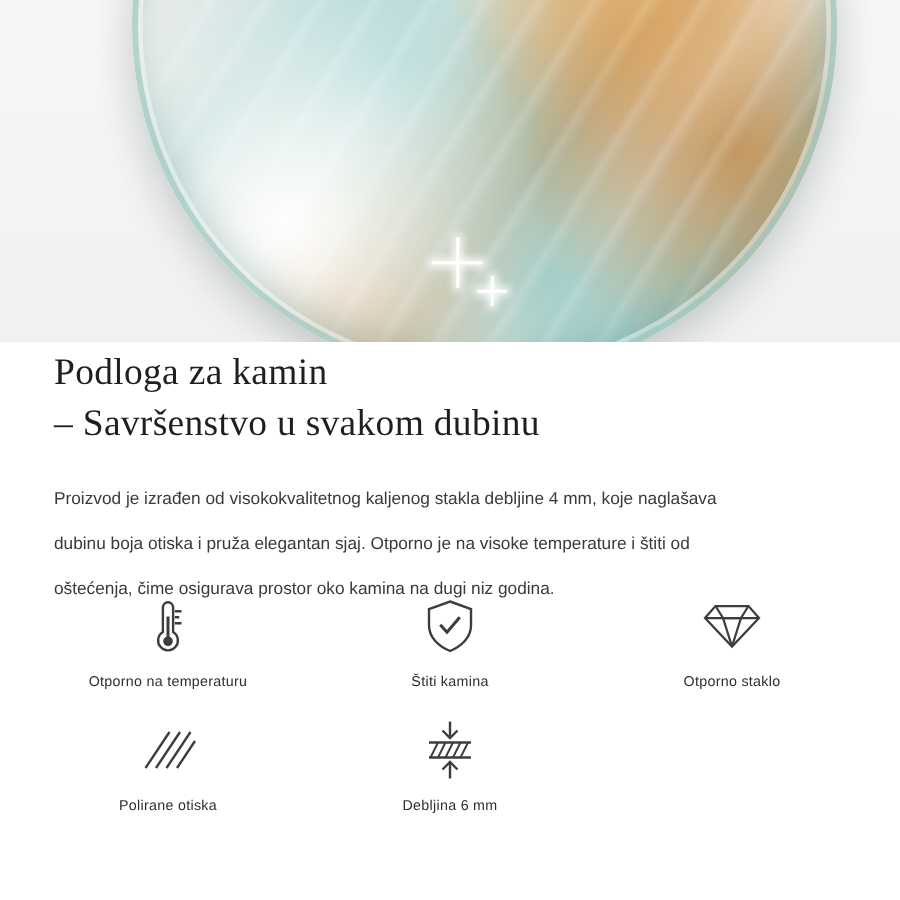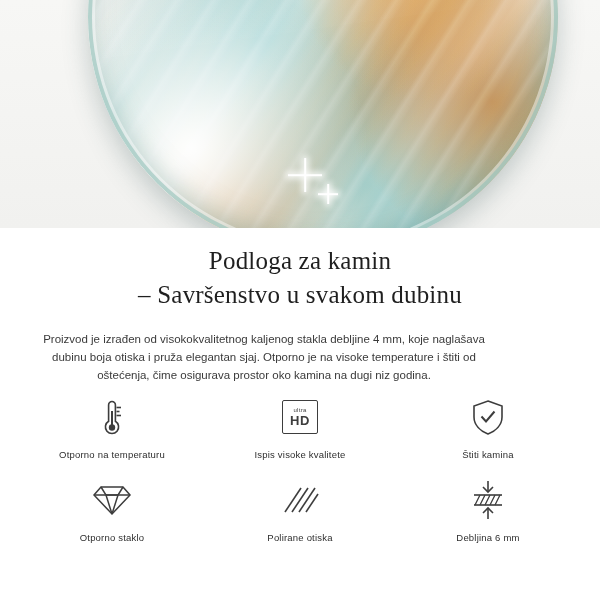--- a/index.html
+++ b/index.html
@@ -120,42 +120,41 @@
   .sparkle::after  { width: 1.6px; height: 34px; }
   .sparkle-a { left: 288px; top: 158px; }
   .sparkle-b { left: 318px; top: 184px; width: 20px; height: 20px; }
   .sparkle-b::before { width: 20px; }
   .sparkle-b::after  { height: 20px; }
 
   
   .content {
     position: absolute;
     left: 0;
-    top: 244px;
-    width: 600px;
-    text-align: center;
+    top: 232px;
+    width: 600px;
   }
   .headline {
     margin: 0;
     padding: 0 36px;
     font-family: "Liberation Serif", serif;
     font-weight: 400;
     font-size: 25px;
     line-height: 34px;
     color: #1f1f1f;
     letter-spacing: 0.2px;
   }
   .headline .l2 { display: block; }
   .paragraph {
     margin: 18px 0 0 0;
     padding: 0 36px;
     width: 528px;
     box-sizing: border-box;
     font-size: 11.5px;
-    line-height: 18px;
+    line-height: 30px;
     color: #3a3a3a;
   }
 
   
   .features {
     position: absolute;
     left: 0;
     top: 393px;
     width: 600px;
     display: grid;
@@ -242,29 +241,20 @@
           <circle cx="13" cy="30.5" r="3.2" fill="#3d3d3d" stroke="none"></circle>
           <line x1="13" y1="14" x2="13" y2="29" stroke-width="2"></line>
           <line x1="17.5" y1="10.5" x2="22" y2="10.5"></line>
           <line x1="17.5" y1="14.5" x2="20.5" y2="14.5"></line>
           <line x1="17.5" y1="18.5" x2="22" y2="18.5"></line>
         </svg>
       </div>
       <div class="feature-label">Otporno na temperaturu</div>
     </div>
 
-    <div class="feature">
-      <div class="feature-icon">
-        <div class="hd-box">
-          <span class="hd-small">ultra</span>
-          <span class="hd-big">HD</span>
-        </div>
-      </div>
-      <div class="feature-label">Ispis visoke kvalitete</div>
-    </div>
 
     <div class="feature">
       <div class="feature-icon">
         <svg width="36" height="40" viewBox="0 0 36 40" fill="none" stroke="#3d3d3d" stroke-width="1.6">
           <path d="M18 4 L32 9 V20 C32 28 25.5 34 18 37 C10.5 34 4 28 4 20 V9 Z"></path>
           <path d="M11.5 19.5 L16 24.5 L24.5 14.5" stroke-width="2"></path>
         </svg>
       </div>
       <div class="feature-label">Štiti kamina</div>
     </div>

